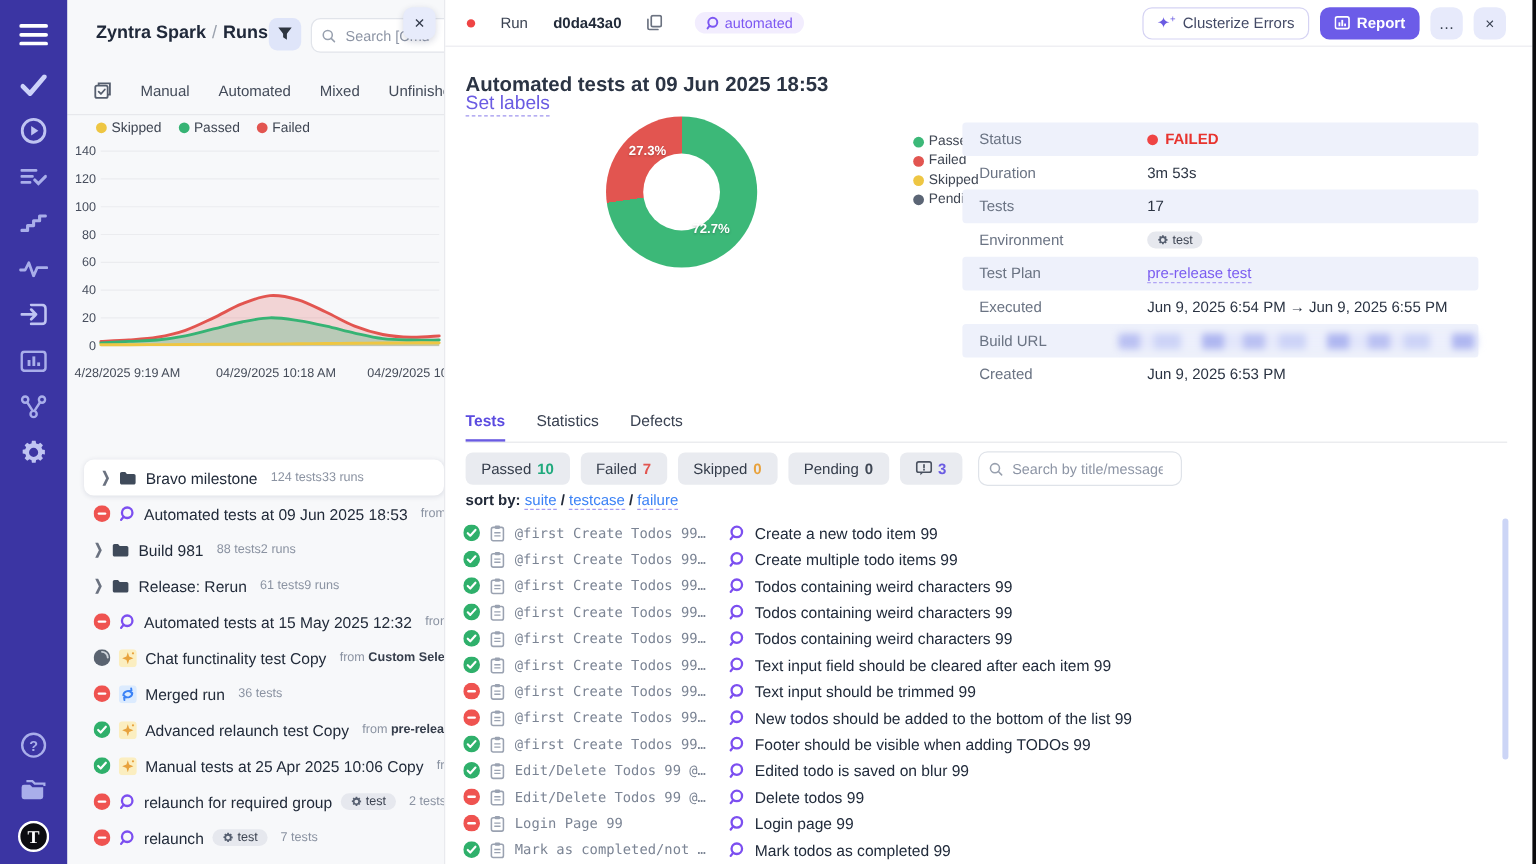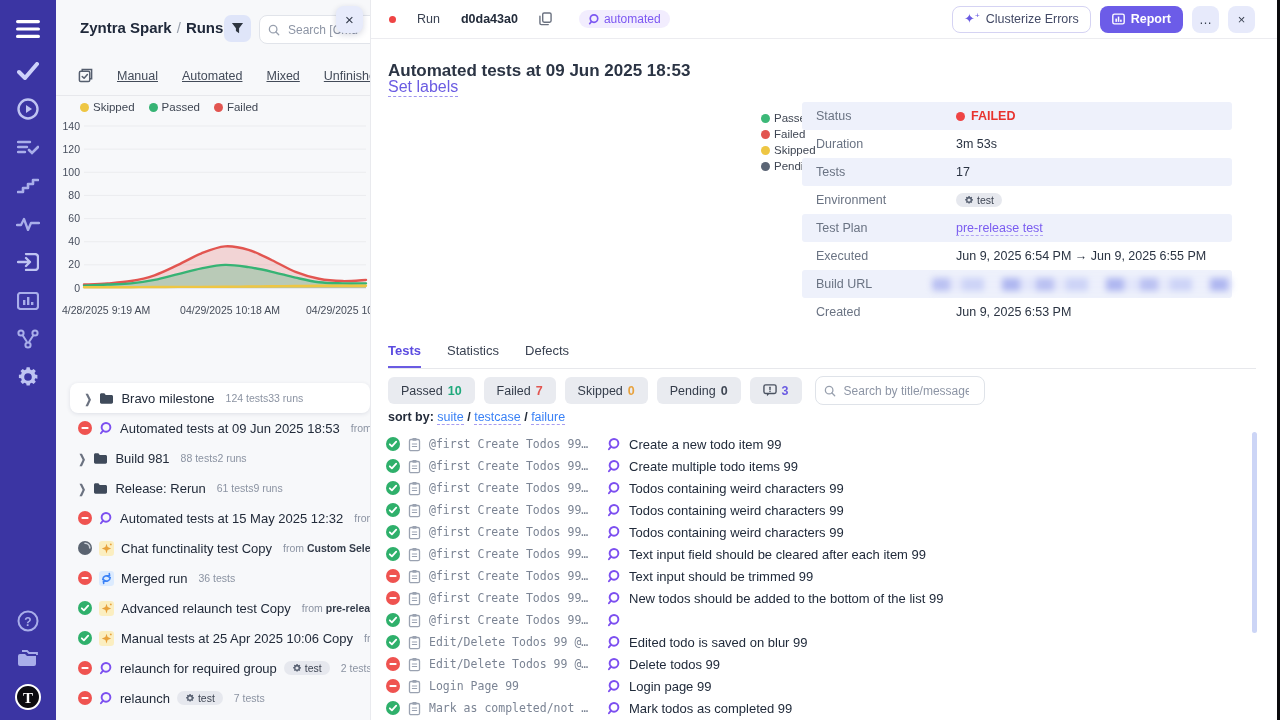--- a/index.html
+++ b/index.html
@@ -16,21 +16,21 @@
   #left-panel{position:absolute;left:56px;top:0;width:314px;height:720px;background:#f7f8fa;z-index:10;overflow:hidden;border-right:1px solid #e9eaee;}
   .lp-header{position:absolute;left:0;top:0;width:314px;height:56px;}
   .lp-title{position:absolute;left:24px;top:19px;font-size:15px;font-weight:700;color:#20293a;white-space:nowrap;}
   .lp-title .sep{color:#9aa1ad;font-weight:400;padding:0 5px;}
   .filter-btn{position:absolute;left:168px;top:15px;width:27px;height:27px;background:#dfe5f9;border:none;border-radius:7px;display:flex;align-items:center;justify-content:center;cursor:pointer;}
   .search-box{position:absolute;left:203px;top:15px;width:120px;height:27px;background:#fff;border:1px solid #e1e4ea;border-radius:8px;display:flex;align-items:center;padding:0 8px;gap:6px;overflow:hidden;}
   .search-box input{border:none;outline:none;font-size:12px;color:#3a4252;width:90px;background:transparent;font-family:"Liberation Sans",sans-serif;}
   .search-box input::placeholder{color:#8d95a5;}
   .panel-close{position:absolute;left:280px;top:6px;width:27px;height:27px;background:#e7ebfb;border:none;border-radius:8px;color:#343c4c;font-size:15px;line-height:27px;text-align:center;cursor:pointer;box-shadow:0 2px 6px rgba(30,40,90,.18);z-index:5;padding:0;}
   .lp-tabs{position:absolute;left:22px;top:68px;display:flex;align-items:center;gap:24px;font-size:12.5px;color:#434b59;}
-  .lp-tab{cursor:pointer;white-space:nowrap;text-decoration:underline;}
+  .lp-tab{cursor:pointer;white-space:nowrap;}
   .lp-divider{position:absolute;left:0;top:95px;width:314px;height:1px;background:#e7e8ec;}
   .lp-legend{position:absolute;left:24px;top:101px;display:flex;gap:14px;font-size:11.5px;color:#3f4653;align-items:center;}
   .dot{display:inline-block;width:9px;height:9px;border-radius:50%;margin-right:4px;vertical-align:-1px;}
   #trend-chart{position:absolute;left:2px;top:116px;width:312px;height:210px;}
 
   
   #runs-list{position:absolute;left:0;top:383px;width:314px;}
   .run-row{position:relative;height:30px;display:flex;align-items:center;gap:7px;padding-left:22px;font-size:13px;color:#222b3a;white-space:nowrap;overflow:hidden;cursor:pointer;}
   .run-row.card{background:#fff;border-radius:8px;margin:0 0 0 14px;padding-left:14px;box-shadow:0 1px 4px rgba(40,50,90,.12);}
   .cursor-ptr{position:absolute;left:-12px;top:6px;}
@@ -502,20 +502,25 @@
             <span>Report</span>
           </button>
         <button class="btn btn-ghost">…</button>
         <button class="btn btn-ghost">×</button>
       </div>
     </div>
 
     <h1 class="main-title">Automated tests at 09 Jun 2025 18:53</h1>
     <span class="set-labels">Set labels</span>
 
+    <div class="donut" id="donut" style="background: conic-gradient(rgb(60, 184, 120) 0%, rgb(60, 184, 120) 72.7%, rgb(226, 85, 80) 72.7%, rgb(226, 85, 80) 100%);">
+      <div class="donut-hole"></div>
+      <span class="donut-label dl-a">27.3%</span>
+      <span class="donut-label dl-b">72.7%</span>
+    </div>
     <div class="donut-legend" id="donut-legend">
         <span class="dl-item"><span class="dot" style="background: rgb(60, 184, 120);"></span>Passed</span>
         <span class="dl-item"><span class="dot" style="background: rgb(226, 85, 80);"></span>Failed</span>
         <span class="dl-item"><span class="dot" style="background: rgb(238, 198, 67);"></span>Skipped</span>
         <span class="dl-item"><span class="dot" style="background: rgb(91, 101, 117);"></span>Pending</span>
       </div>
 
     <div class="info-table" id="info-table">
         <div class="info-row alt">
           <span class="info-label">Status</span>
@@ -815,20 +820,21 @@
               <path d="M4.2 7.4h5.6M4.2 10.2h5.6" stroke="#9aa2b1" stroke-width="1.2"></path>
             </svg>
           </span>
           <span class="suite-name">@first Create Todos 99…</span>
           <span class="icon">
             <svg width="14" height="14" viewBox="0 0 16 16">
               <circle cx="8" cy="7.2" r="5" stroke="#7c4ff0" stroke-width="2.2" fill="none"></circle>
               <path d="M4.6 11L2.2 14" stroke="#7c4ff0" stroke-width="2.2" stroke-linecap="round"></path>
             </svg>
           </span>
+          <span class="test-title">Footer should be visible when adding TODOs 99</span>
         </div>
         <div class="test-row">
           <span class="icon">
             <svg width="14" height="14" viewBox="0 0 14 14">
               <circle cx="7" cy="7" r="7" fill="#2fb06b"></circle>
               <path d="M3.8 7.3l2.1 2.1 4.3-4.8" stroke="#fff" stroke-width="1.8" fill="none" stroke-linecap="round" stroke-linejoin="round"></path>
             </svg>
           </span>
           <span class="icon">
             <svg width="13" height="15" viewBox="0 0 14 16">

